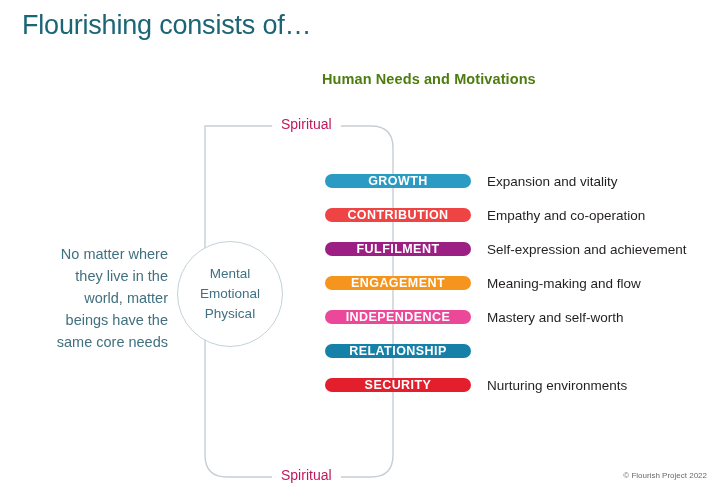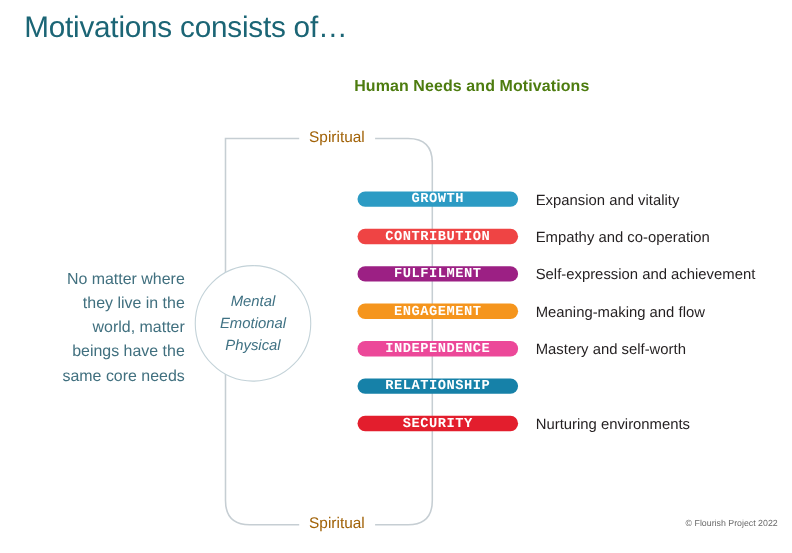--- a/index.html
+++ b/index.html
@@ -80,28 +80,27 @@
     display: flex;
     flex-direction: column;
     align-items: center;
     justify-content: center;
   }
   #core-circle span {
     font-size: 13.5px;
     line-height: 20px;
     color: #3f7183;
     white-space: nowrap;
-    font-style: italic;
   }
 
   
   .spiritual-label {
     position: absolute;
     font-size: 14px;
-    color: #a16207;
+    color: #be185d;
     background: #ffffff;
     padding: 0 9px;
     white-space: nowrap;
   }
   #spiritual-top    { left: 272px; top: 116px; }
   #spiritual-bottom { left: 272px; top: 467px; }
 
   
   #needs-list {
     position: absolute;
@@ -116,21 +115,20 @@
     align-items: center;
   }
   .need-pill {
     width: 146px;
     height: 14px;
     border-radius: 11px;
     display: flex;
     align-items: center;
     justify-content: center;
     flex: none;
-    font-family: Liberation Mono, monospace;
   }
   .need-pill span {
     font-size: 12.5px;
     font-weight: 600;
     color: #ffffff;
     letter-spacing: 0.45px;
     white-space: nowrap;
   }
   .need-desc {
     margin-left: 16px;
@@ -147,21 +145,21 @@
     font-size: 8px;
     color: #6a6a6a;
     white-space: nowrap;
   }
 </style>
 </head>
 <body>
 
 <div id="slide">
 
-  <div id="title">Motivations consists of…</div>
+  <div id="title">Flourishing consists of…</div>
 
   <div id="subtitle">Human Needs and Motivations</div>
 
   <div id="lead-text">
     <div>No matter where</div>
     <div>they live in the</div>
     <div>world, matter</div>
     <div>beings have the</div>
     <div>same core needs</div>
   </div>

